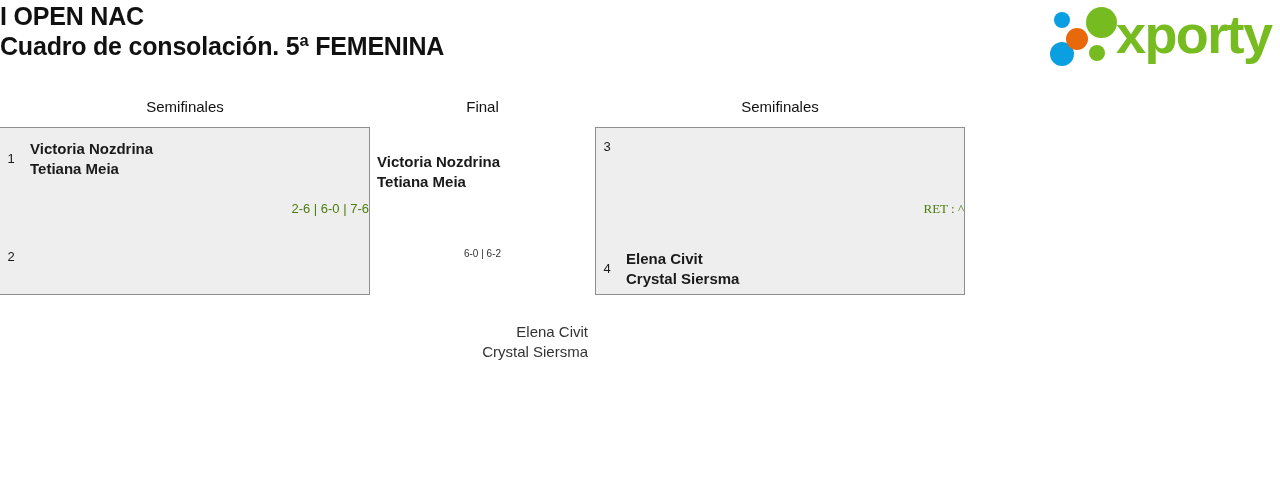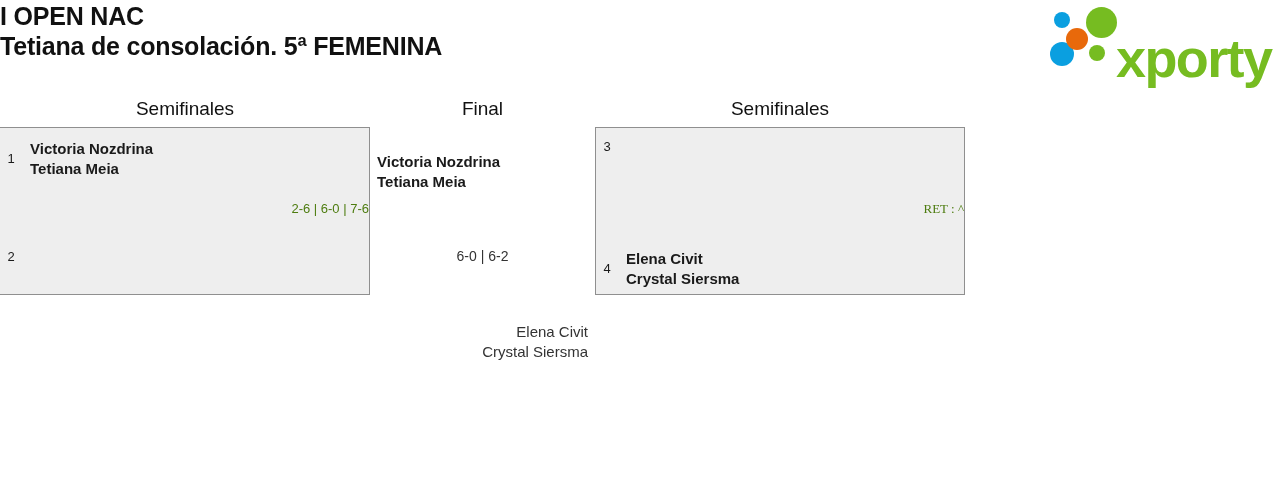--- a/index.html
+++ b/index.html
@@ -62,33 +62,32 @@
   #logo-word {
     position: absolute;
     left: 68px;
     top: -1px;
     font-size: 54px;
     font-weight: 700;
     color: #76bc21;
     letter-spacing: -1.6px;
     line-height: 62px;
     white-space: nowrap;
-    margin-top: 24px;
   }
 
   
   #bracket {
     position: absolute;
     left: 0; top: 0;
     width: 1280px;
     height: 481px;
   }
   .round-header {
     position: absolute;
-    font-size: 19px;
+    font-size: 15px;
     font-weight: 400;
     color: #111111;
     text-align: center;
     white-space: nowrap;
   }
   #header-sf-left  { left: 0px;   top: 98px; width: 370px; }
   #header-final    { left: 370px; top: 98px; width: 225px; }
   #header-sf-right { left: 595px; top: 98px; width: 370px; }
 
   .match-box {
@@ -150,21 +149,21 @@
     color: #1a1a1a;
     white-space: nowrap;
   }
   #final-names .nm { display: block; }
   #final-score {
     position: absolute;
     left: 370px;
     top: 248px;
     width: 225px;
     text-align: center;
-    font-size: 14px;
+    font-size: 10px;
     color: #333333;
     white-space: nowrap;
   }
   #runner-up {
     position: absolute;
     left: 370px;
     top: 322px;
     width: 218px;
     text-align: right;
     font-size: 15px;
@@ -175,21 +174,21 @@
   }
   #runner-up .nm { display: block; }
 </style>
 </head>
 <body>
 
 <div id="header">
 
   <div id="title-block">
     <div class="title-line">I OPEN NAC</div>
-    <div class="title-line">Tetiana de consolación. 5ª FEMENINA</div>
+    <div class="title-line">Cuadro de consolación. 5ª FEMENINA</div>
   </div>
 
   <div id="logo">
     <div id="logo-dots">
       <span class="dot dot-a"></span>
       <span class="dot dot-b"></span>
       <span class="dot dot-c"></span>
       <span class="dot dot-d"></span>
       <span class="dot dot-e"></span>
     </div>

